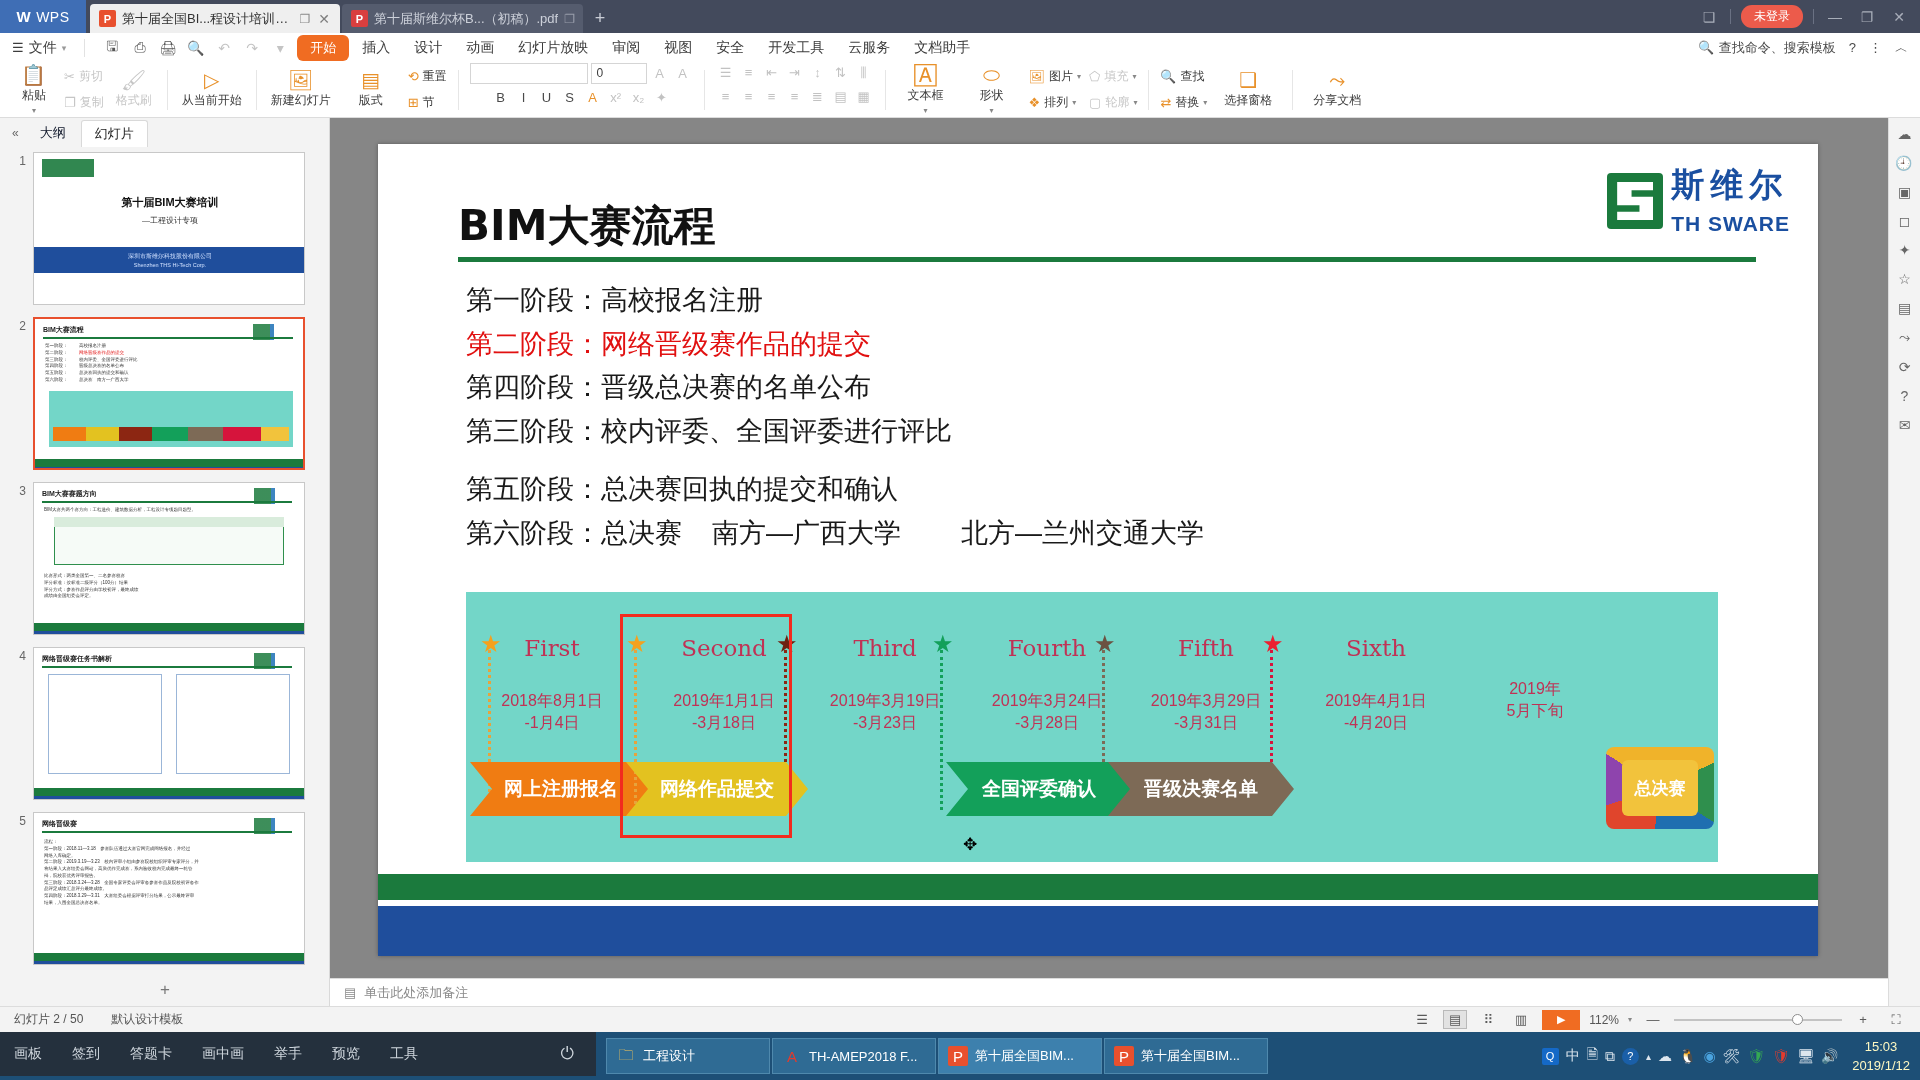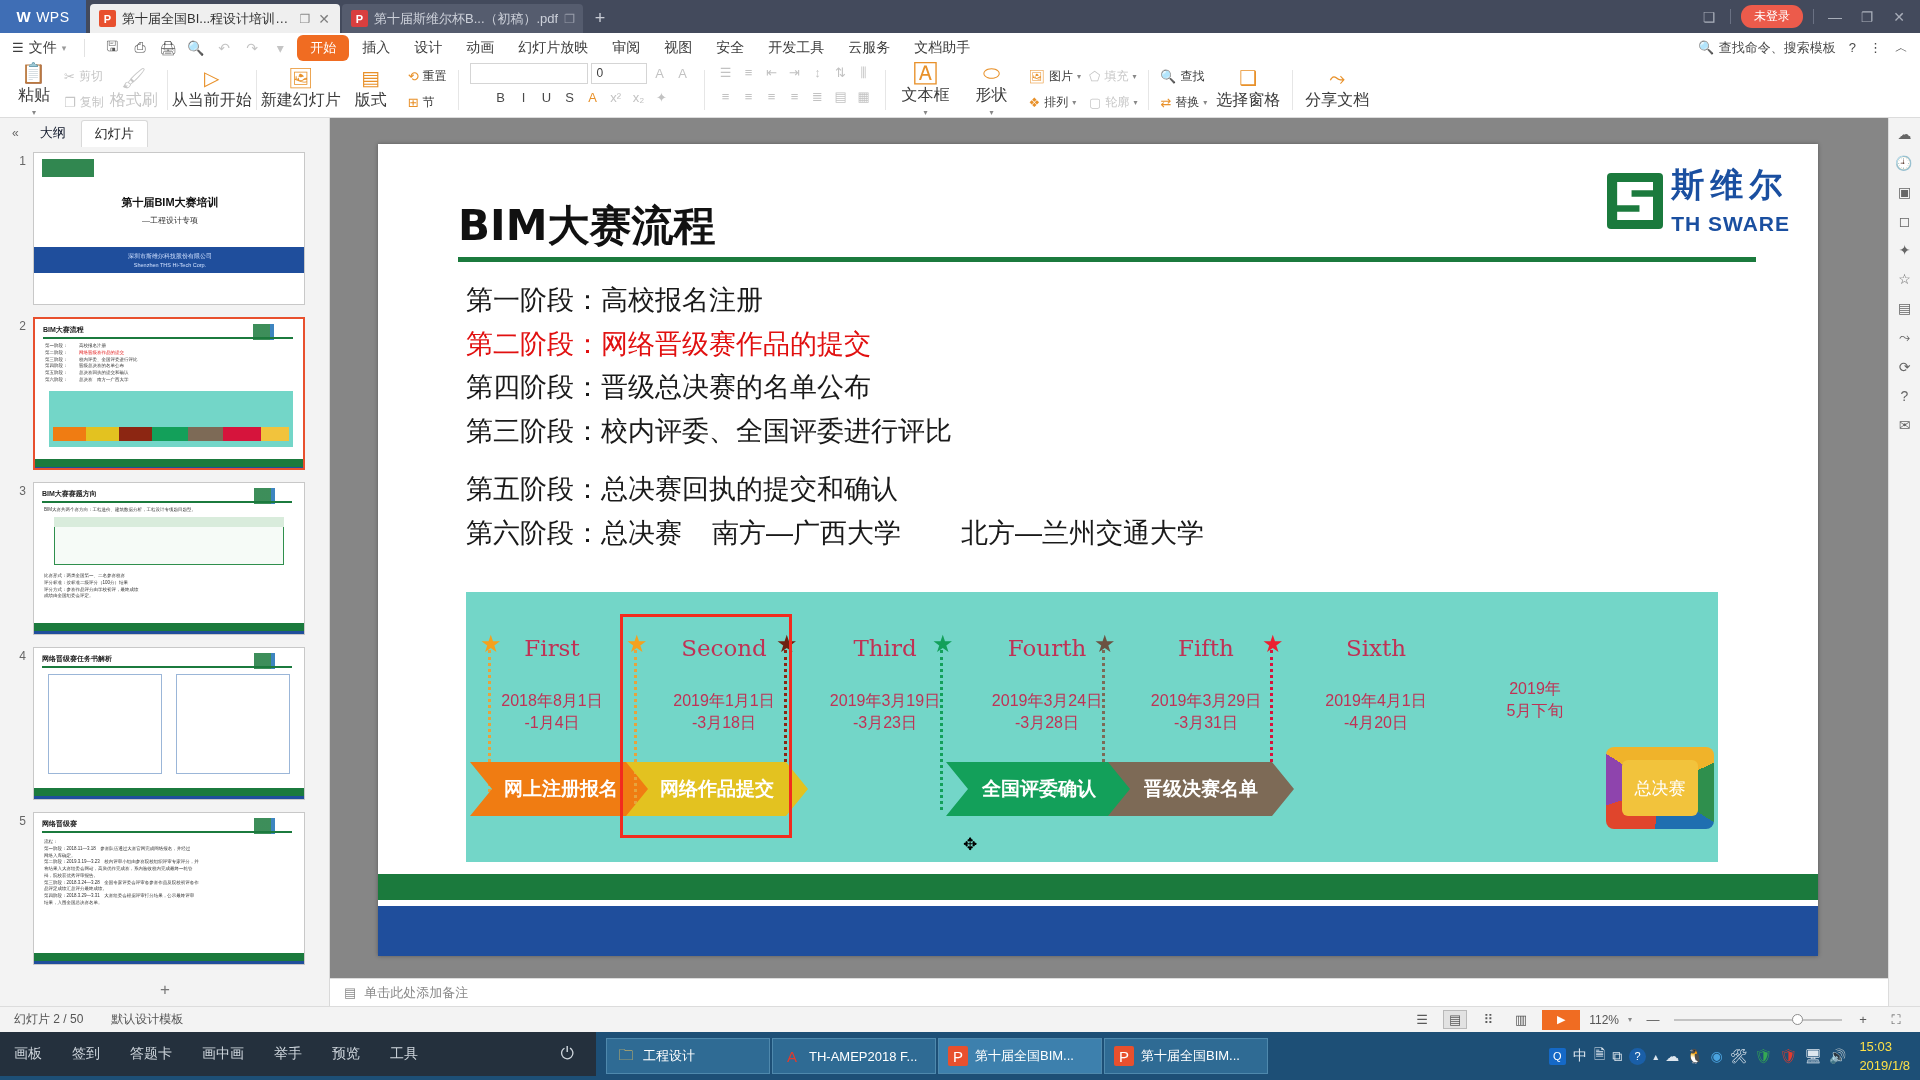--- a/index.html
+++ b/index.html
@@ -77,21 +77,21 @@
     background: #fff; border-bottom: 1px solid #dcdcdc; display: flex; align-items: center;
     padding-left: 8px; font-size: 12px; color: #3c3c3c;
   }
   .grp { display: flex; align-items: center; height: 54px; }
   .gsep { width: 1px; height: 40px; background: #e6e6e6; margin: 0 7px; }
   .big {
     width: 52px; height: 52px; display: flex; flex-direction: column; align-items: center;
     justify-content: center; gap: 2px;
   }
   .big .gl { font-size: 20px; color: #e8912a; line-height: 1; }
-  .big .lb { font-size: 16px; white-space: nowrap; }
+  .big .lb { font-size: 12px; white-space: nowrap; }
   .big.w70 { width: 74px; }
   .big.w62 { width: 66px; }
   .big.dim .gl, .big.dim .lb { color: #c6c6c6; }
   .stack { display: flex; flex-direction: column; justify-content: center; gap: 3px; height: 52px; }
   .srow { display: flex; align-items: center; gap: 4px; height: 23px; padding: 0 4px; }
   .srow .gl { font-size: 13px; color: #e8912a; }
   .srow .lb { font-size: 12px; }
   .srow.dim .gl, .srow.dim .lb { color: #c6c6c6; }
   .caret8 { font-size: 8px; color: #888; }
   .fontgrp { display: flex; flex-direction: column; gap: 4px; padding: 0 4px; }
@@ -185,21 +185,21 @@
     white-space: nowrap;
   }
   .final-badge {
     position: absolute; top: 155px; right: 4px; width: 108px; height: 82px; border-radius: 8px;
     background: conic-gradient(#f0b32a 0 18%, #2f8f4d 18% 34%, #1f6fb0 34% 52%, #e0452c 52% 70%, #8e44ad 70% 84%, #f0b32a 84% 100%);
     display: flex; align-items: center; justify-content: center;
   }
   .final-badge .inner {
     width: 76px; height: 56px; border-radius: 6px; background: #f2c33c;
     display: flex; align-items: center; justify-content: center;
-    color: #fff; font-size: 17px; font-weight: normal;
+    color: #fff; font-size: 17px; font-weight: bold;
   }
   .sel-box { position: absolute; border: 3px solid #f22b1e; pointer-events: none; }
 
   .sld-foot1 { position: absolute; left: 0; bottom: 56px; width: 1440px; height: 26px; background: #1b7a3d; }
   .sld-foot2 { position: absolute; left: 0; bottom: 0; width: 1440px; height: 50px; background: #1f4e9c; }
 
   .cursor { position: absolute; left: 633px; top: 716px; font-size: 17px; color: #000; }
 
   
   .vscroll { position: absolute; right: 0; top: 0; width: 14px; height: 860px; background: #e8e8e8; }
@@ -244,21 +244,21 @@
   }
   .tb-dark .pwr { margin-left: auto; margin-right: 22px; font-size: 17px; }
   .tbtn {
     position: absolute; top: 6px; height: 36px; background: #2f6b94; border: 1px solid #4f89ad;
     display: flex; align-items: center; gap: 7px; padding: 0 9px; color: #fff; font-size: 13px;
     overflow: hidden; white-space: nowrap;
   }
   .tbtn .ti { width: 20px; height: 20px; display: flex; align-items: center; justify-content: center; font-size: 15px; flex-shrink: 0; }
   .tray { position: absolute; right: 0; top: 0; height: 48px; display: flex; align-items: center; gap: 7px; padding-right: 10px; }
   .tray .ti { font-size: 14px; color: #dde6ee; }
-  .clock { color: #fde047; font-size: 13px; line-height: 1.5; padding-left: 6px; }
+  .clock { color: #fef9c3; font-size: 13px; text-align: center; line-height: 1.5; padding-left: 6px; }
   .sqico { width: 17px; height: 17px; display: flex; align-items: center; justify-content: center;
            font-size: 11px; color: #fff; border-radius: 2px; }
 </style>
 </head>
 <body>
 
 <div class="app">
 
   <div class="titlebar">
     <div class="wps-logo">
@@ -752,18 +752,18 @@
       <span class="ti">☁</span>
       <span class="ti" style="color:#f0c040;">🐧</span>
       <span class="ti" style="color:#4aa3df;">◉</span>
       <span class="ti">🛠</span>
       <span class="ti" style="color:#34a853;">🛡</span>
       <span class="ti" style="color:#e23b2e;">🛡</span>
       <span class="ti">🖥</span>
       <span class="ti">🔊</span>
       <span class="clock">
         <div>15:03</div>
-        <div>2019/1/8</div>
+        <div>2019/1/12</div>
       </span>
     </div>
   </div>
 
 </div>
 
 </body></html>

